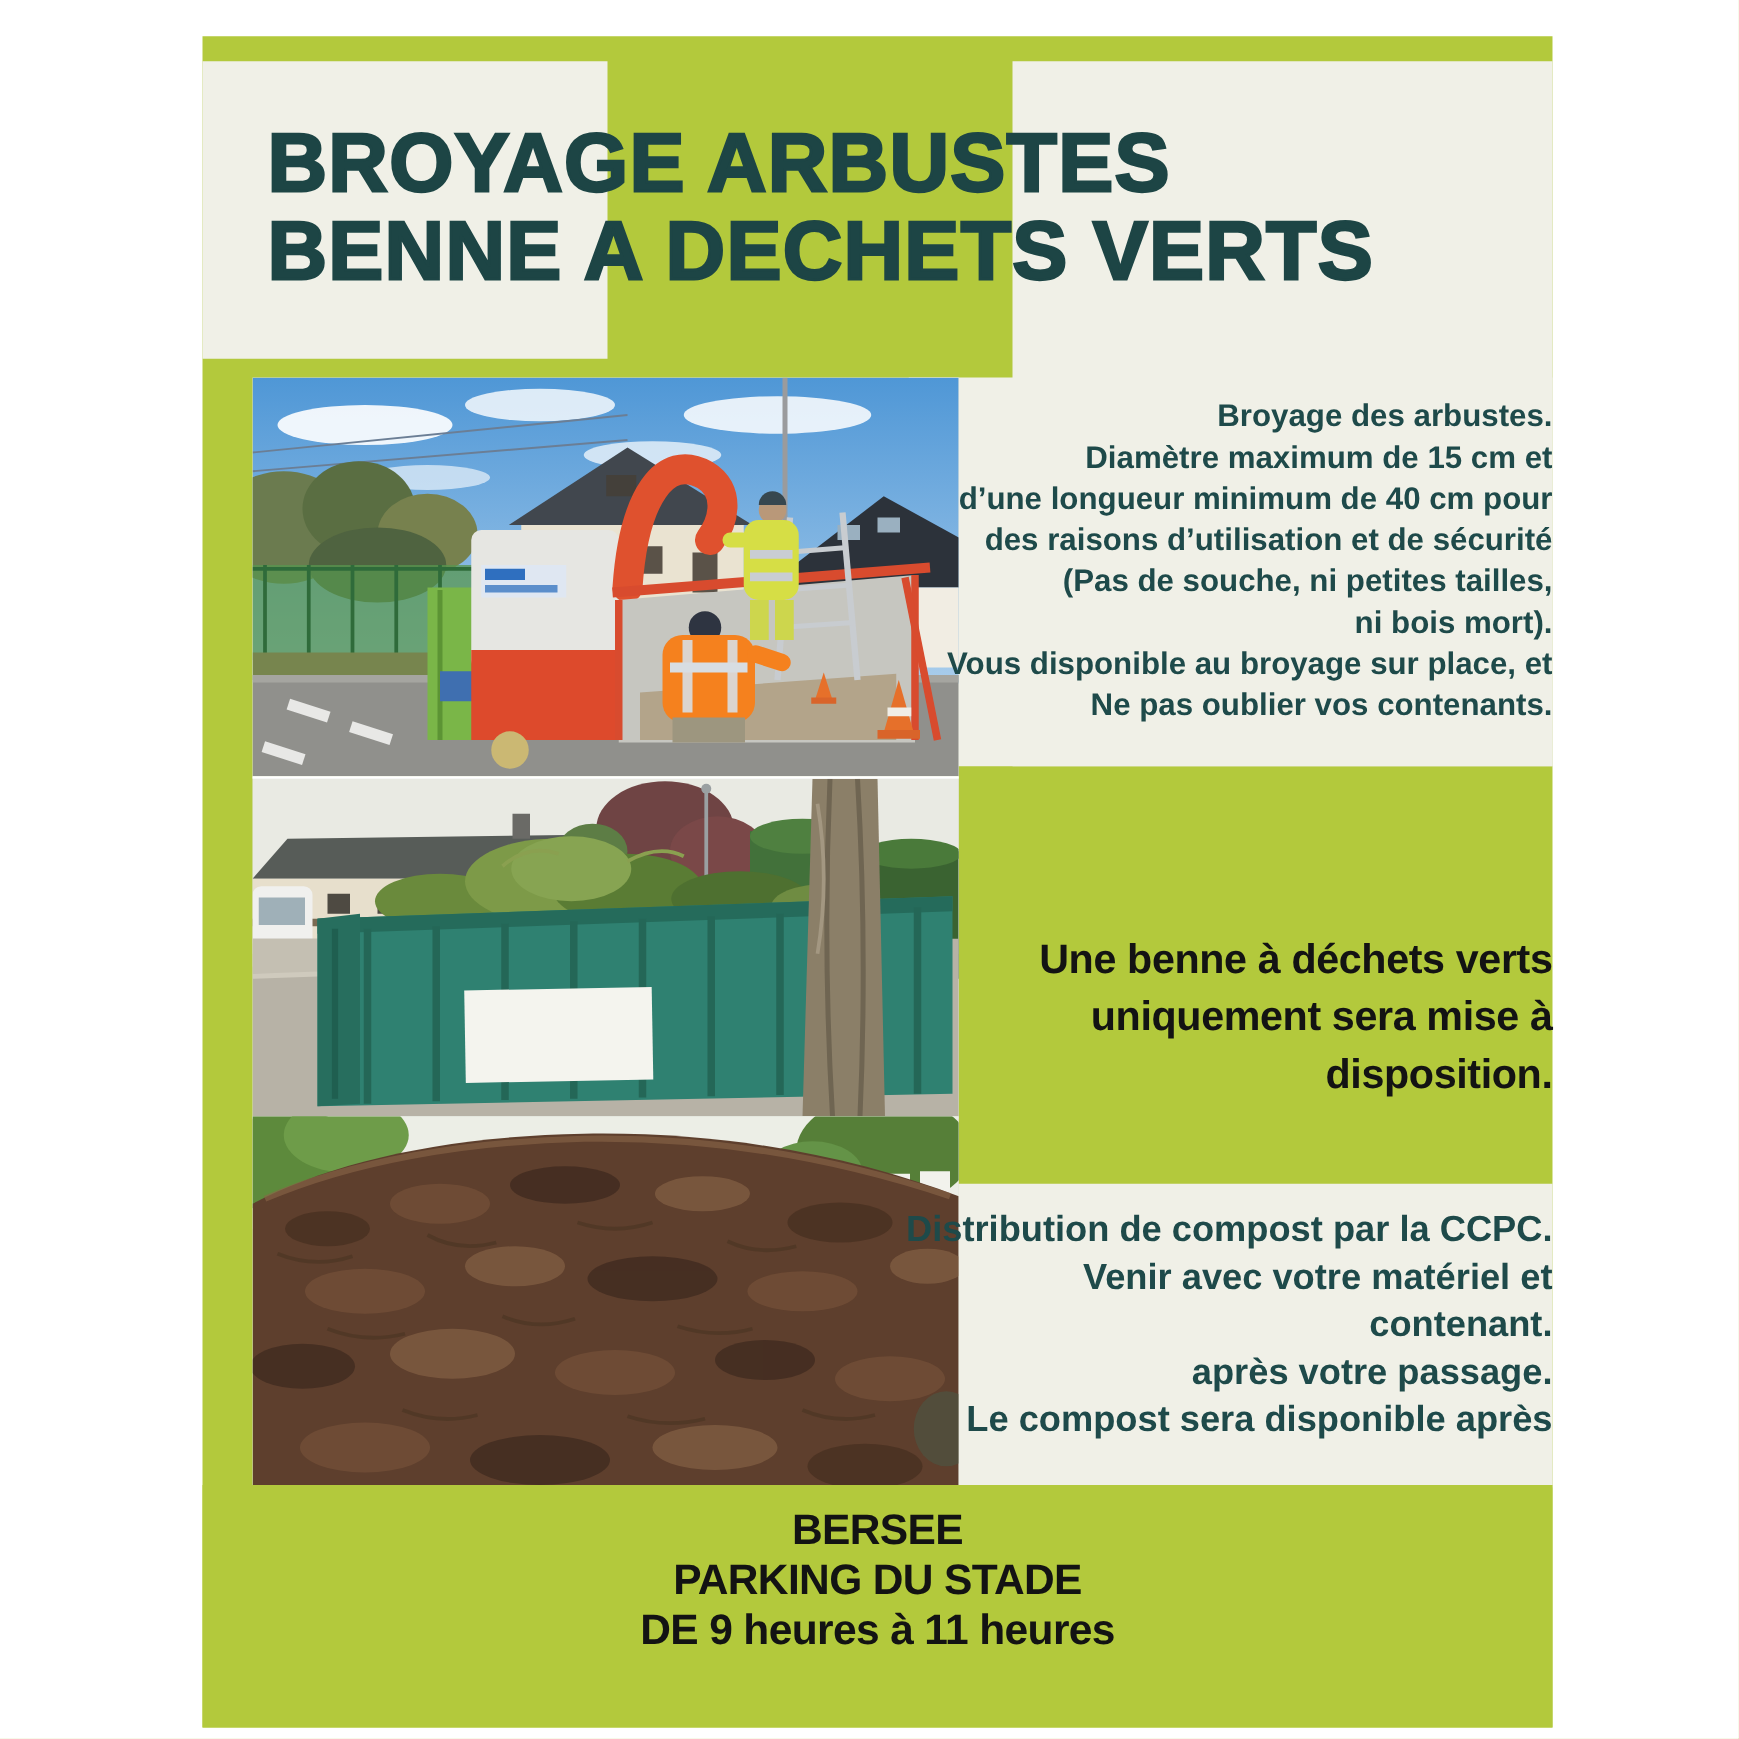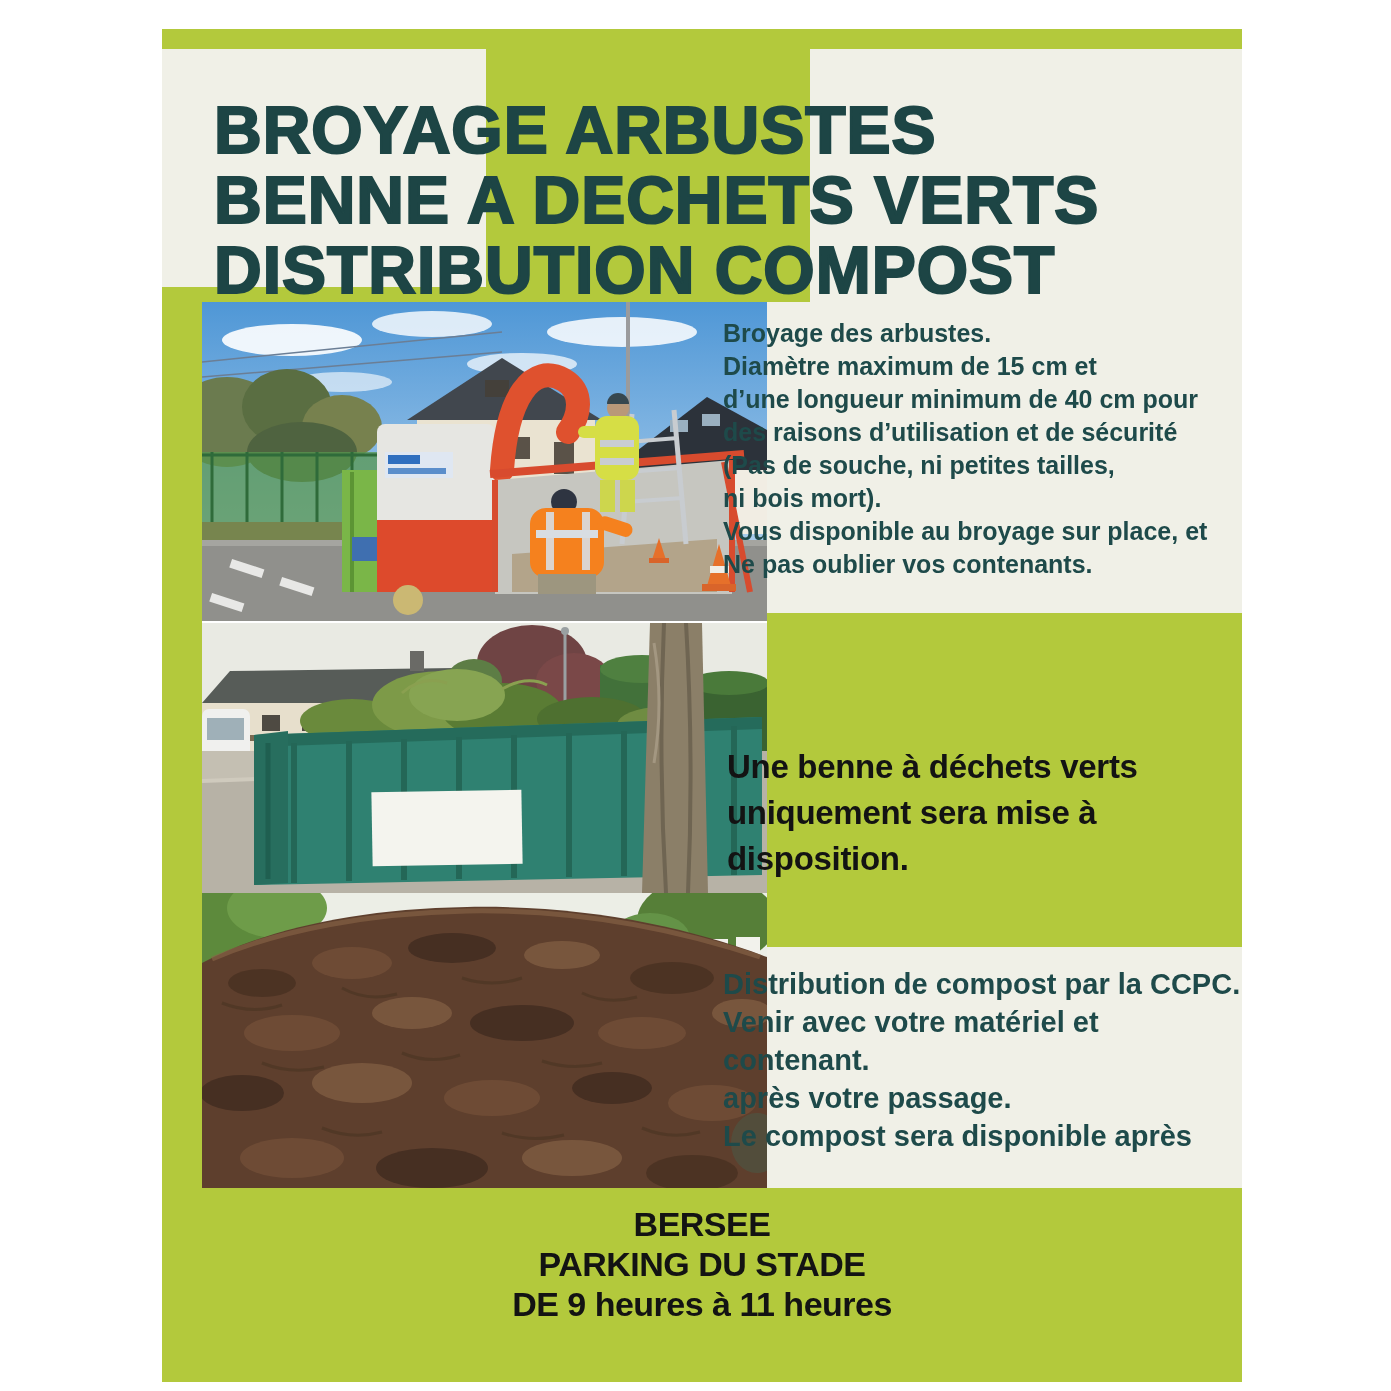--- a/index.html
+++ b/index.html
@@ -16,21 +16,21 @@
          font-size:66px;line-height:70px;font-weight:bold;color:#1d4545;
          letter-spacing:1px;-webkit-text-stroke:2.2px #1d4545;}
   .title div{white-space:nowrap;}
 
   .photo{position:absolute;left:0;width:565px;overflow:hidden;background:#dfe3da;}
   .photo svg{display:block;}
   .photo-1{top:257px;height:319px;}
   .photo-2{top:576px;height:272px;border-top:2px solid #ffffff;}
   .photo-3{top:848px;height:311px;}
 
-  .textblock{position:absolute;text-align:left;font-weight:bold;}
+  .textblock{position:absolute;text-align:right;font-weight:bold;}
   .broyage{left:561px;top:288px;width:519px;font-size:25px;line-height:33px;color:#1e4a4a;}
   .benne{left:565px;top:584px;width:515px;height:334px;box-sizing:border-box;padding-top:86px;
          font-size:33px;line-height:46px;color:#131313;letter-spacing:-0.3px;margin-top:45px;}
   .compost{left:561px;top:936px;width:519px;font-size:29px;line-height:38px;color:#1e4a4a;}
 
   .footer{position:absolute;left:0;top:1159px;width:1080px;height:194px;background:#b3c93c;
           box-sizing:border-box;padding-top:16px;text-align:center;
           font-size:34px;line-height:40px;font-weight:bold;color:#131313;letter-spacing:-0.5px;}
 </style>
 </head>
@@ -40,21 +40,20 @@
   <div class="content">
 
     <div class="panel panel-a"></div>
     <div class="panel panel-b"></div>
     <div class="panel panel-c"></div>
     <div class="panel panel-d"></div>
 
     <h1 class="title">
       <div>BROYAGE ARBUSTES</div>
       <div>BENNE A DECHETS VERTS</div>
-      <div>DISTRIBUTION COMPOST</div>
     </h1>
 
     <figure class="photo photo-1">
       <svg width="565" height="319" viewBox="0 0 565 319">
         <defs>
           <linearGradient id="sky1" x1="0" y1="0" x2="0" y2="1">
             <stop offset="0" stop-color="#4f97d6"></stop>
               <stop offset="1" stop-color="#a9cdec"></stop>
           </linearGradient>
         </defs>

